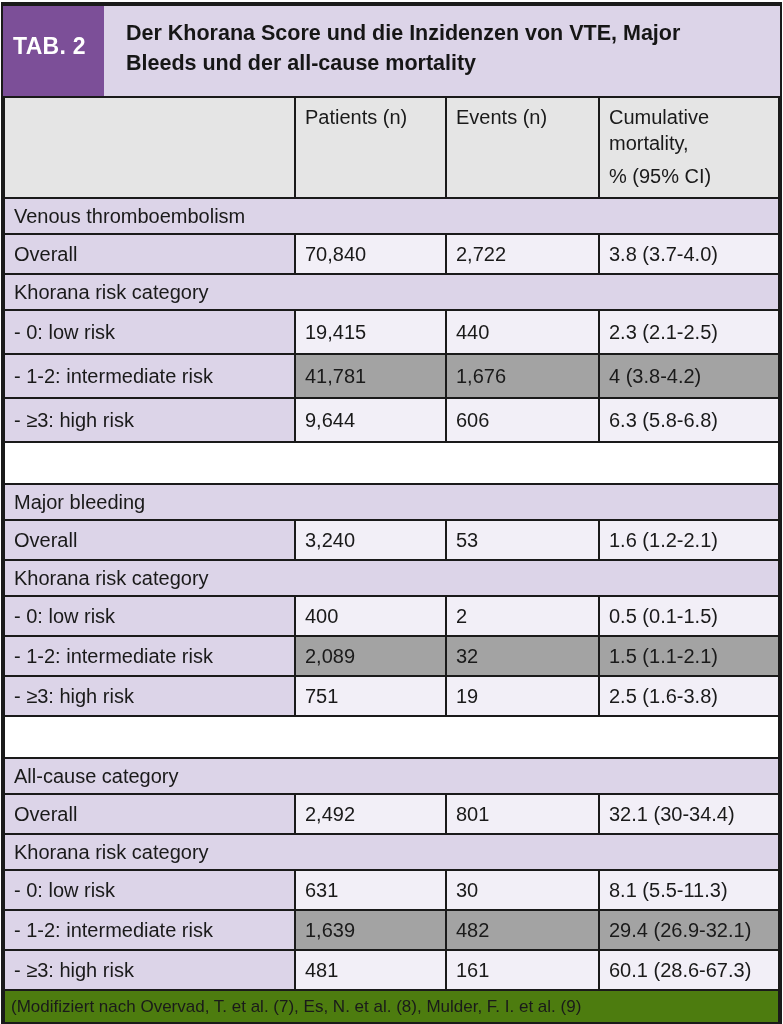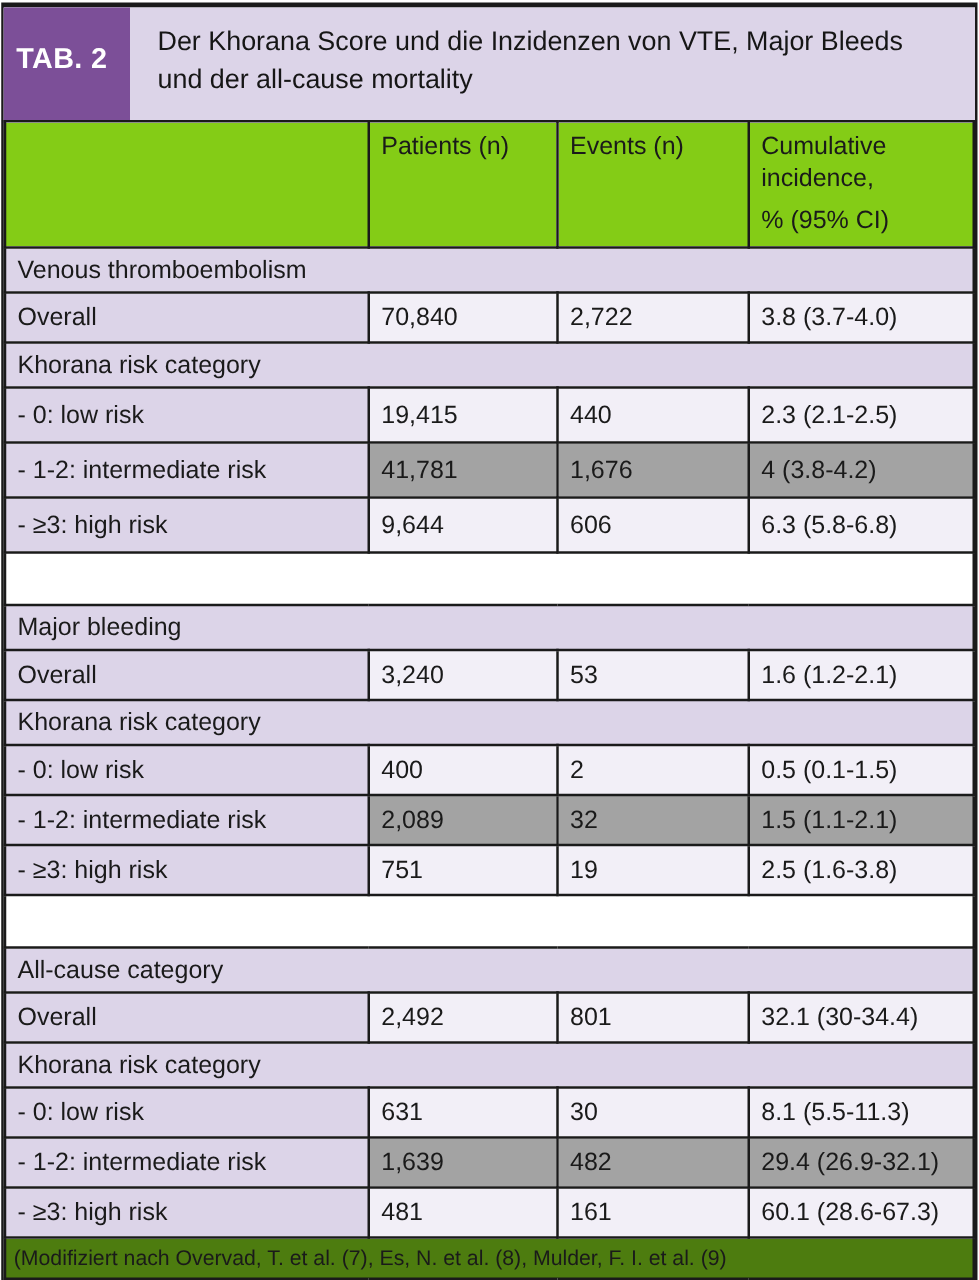--- a/index.html
+++ b/index.html
@@ -40,21 +40,21 @@
     font-weight: bold;
     font-size: 23px;
     display: flex;
     align-items: center;
     padding: 0 0 9px 10px;
     box-sizing: border-box;
     letter-spacing: 0.3px;
   }
   .title-text {
     flex: 1;
-    font-weight: normal;
+    font-weight: bold;
     font-size: 21.5px;
     line-height: 1.38;
     padding: 13px 30px 0 22px;
     box-sizing: border-box;
     color: #161616;
   }
   
   table {
     width: 100%;
     border-collapse: collapse;
@@ -66,21 +66,21 @@
   col.c4 { width: auto;  }
   td {
     border: 2px solid #1a1a1a;
     font-size: 20px;
     padding: 2px 4px 2px 9px;
     vertical-align: middle;
     overflow: hidden;
     white-space: nowrap;
   }
   tr.header-row td {
-    background: #84cc16;
+    background: #e5e5e5;
     height: 91px;
     vertical-align: top;
     padding-top: 6px;
     white-space: normal;
     line-height: 1.3;
   }
   tr.header-row td .sub-line { display: block; margin-top: 7px; }
   tr.section-row td {
     background: #dcd4e8;
     height: 30px;
@@ -120,21 +120,21 @@
           <col class="c2">
           <col class="c3">
           <col class="c4">
         </colgroup>
 
       <tbody>
           <tr class="header-row">
         <td></td>
         <td>Patients (n)</td>
         <td>Events (n)</td>
-        <td><span>Cumulative incidence,</span><span class="sub-line">% (95% CI)</span></td>
+        <td><span>Cumulative mortality,</span><span class="sub-line">% (95% CI)</span></td>
       </tr>
 
       <tr class="section-row">
         <td colspan="4">Venous thromboembolism</td>
       </tr>
       <tr class="data-row">
         <td class="lbl">Overall</td>
         <td class="val">70,840</td>
         <td class="val">2,722</td>
         <td class="val">3.8 (3.7-4.0)</td>

